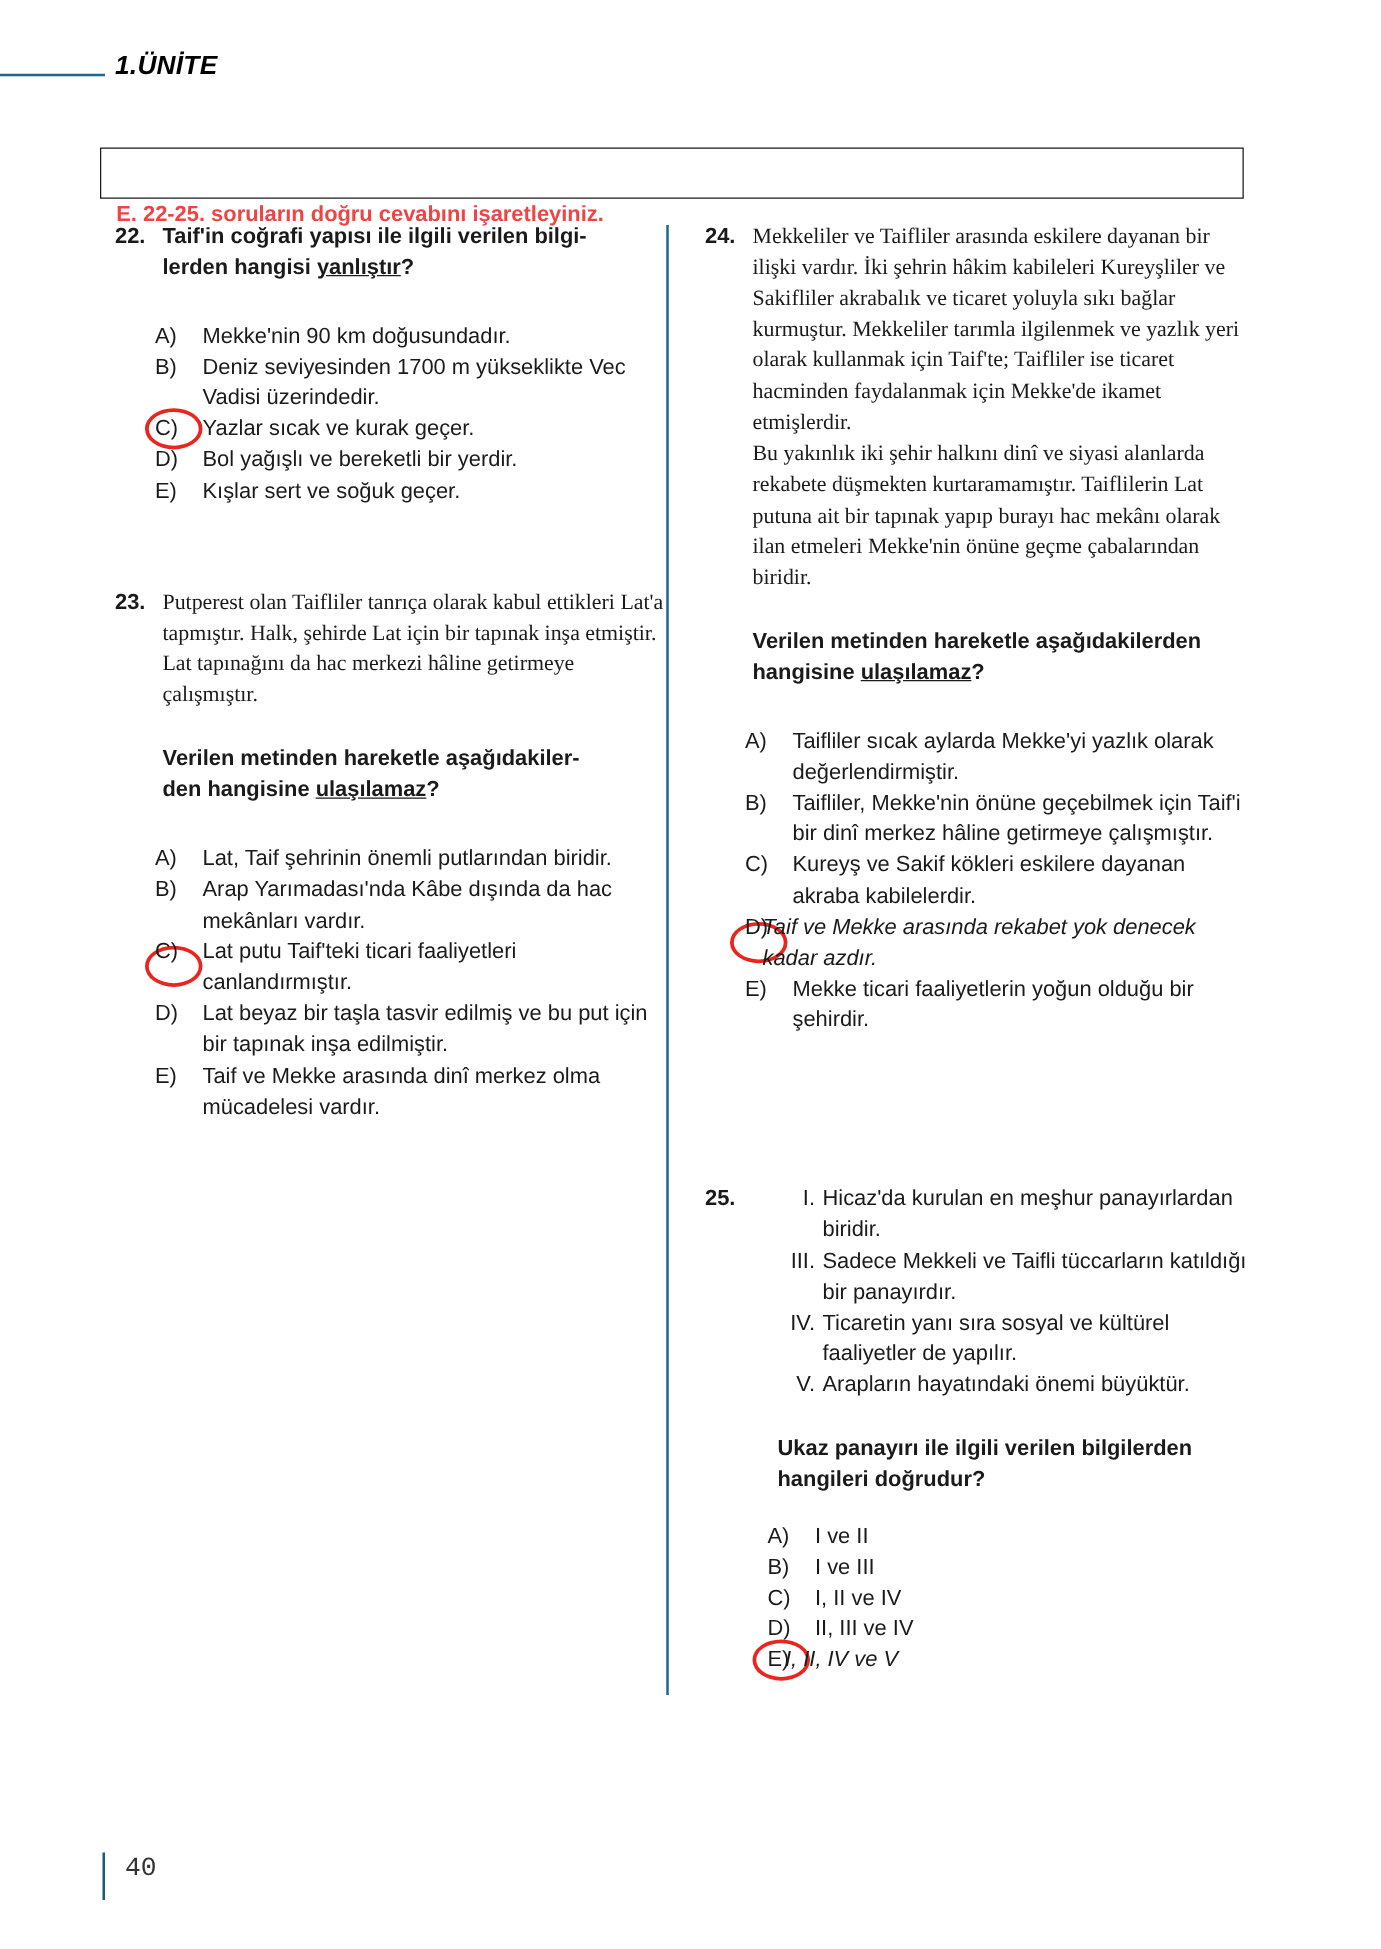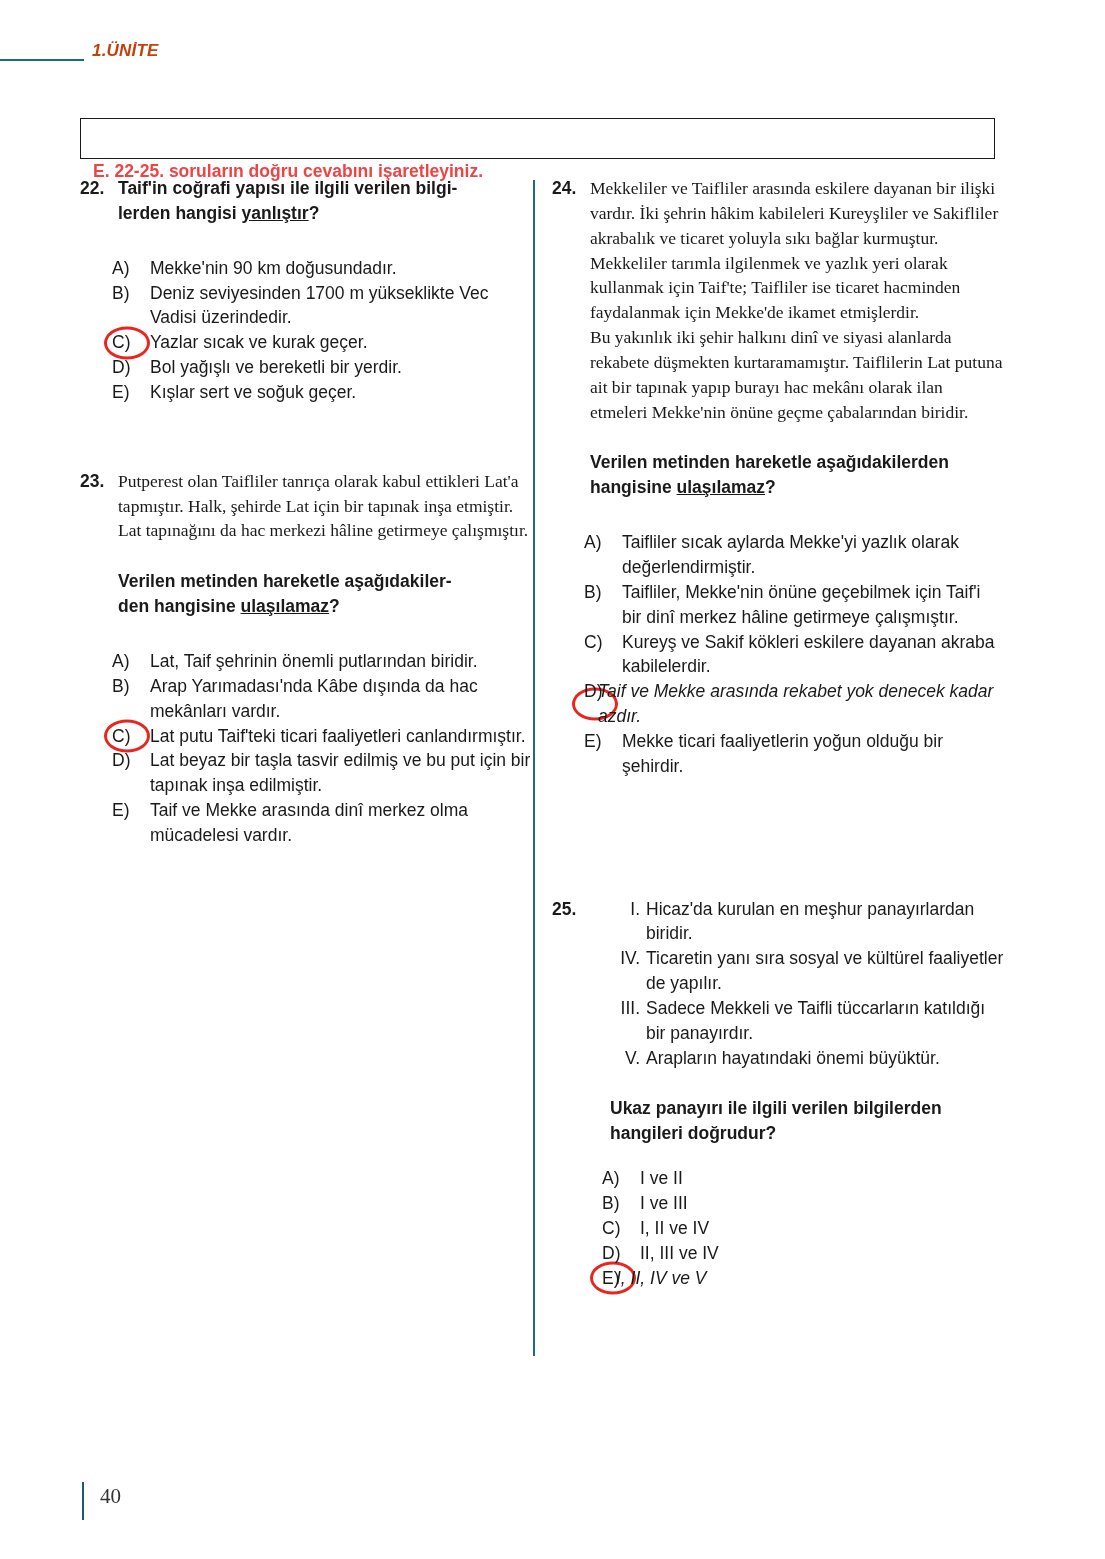--- a/index.html
+++ b/index.html
@@ -25,24 +25,24 @@
     left: 0;
     top: 59px;
     width: 84px;
     height: 2px;
     background: #19688c;
   }
   .header-unit {
     position: absolute;
     left: 92px;
     top: 41px;
-    font-size: 17px;
+    font-size: 21px;
     font-style: italic;
     font-weight: 600;
-    color: #c2410c;
+    color: #000000;
     letter-spacing: 0.2px;
     white-space: nowrap;
   }
 
   
   .instruction-box {
     position: absolute;
     left: 80px;
     top: 118px;
     width: 915px;
@@ -77,20 +77,21 @@
     top: 176px;
     width: 452px;
   }
   .col-left  { left: 80px; }
   .col-right { left: 552px; }
 
   
   .qblock {
     position: relative;
     margin-bottom: 0;
+    margin-left: 12px;
   }
   .q-row {
     display: flex;
     align-items: flex-start;
   }
   .q-num {
     font-size: 17.5px;
     font-weight: bold;
     line-height: 1.42;
     flex: 0 0 auto;
@@ -188,21 +189,21 @@
     width: 2px;
     height: 38px;
     background: #1c5a6e;
   }
   .footer-page {
     position: absolute;
     left: 100px;
     top: 1484px;
     font-size: 21px;
     color: #333;
-    font-family: Liberation Serif, serif;
+    font-family: Liberation Mono, monospace;
   }
 </style>
 </head>
 <body>
 
 <div class="page">
 
   <div class="header-rule"></div>
   <div class="header-unit">1.ÜNİTE</div>
 
@@ -340,26 +341,26 @@
 
     <div class="qblock">
       <div class="q-row">
         <div class="q-num wide">25.</div>
         <div class="q-body roman-list">
           <div class="roman-row">
             <div class="roman-num">I.</div>
             <div class="roman-text">Hicaz'da kurulan en meşhur panayırlardan biridir.</div>
           </div>
           <div class="roman-row">
+            <div class="roman-num">III.</div>
+            <div class="roman-text">Sadece Mekkeli ve Taifli tüccarların katıldığı bir panayırdır.</div>
+          </div>
+          <div class="roman-row">
             <div class="roman-num">IV.</div>
             <div class="roman-text">Ticaretin yanı sıra sosyal ve kültürel faaliyetler de yapılır.</div>
-          </div>
-          <div class="roman-row">
-            <div class="roman-num">III.</div>
-            <div class="roman-text">Sadece Mekkeli ve Taifli tüccarların katıldığı bir panayırdır.</div>
           </div>
           <div class="roman-row">
             <div class="roman-num">V.</div>
             <div class="roman-text">Arapların hayatındaki önemi büyüktür.</div>
           </div>
         </div>
       </div>
       <div class="spacer-md"></div>
       <div class="q-row">
         <div class="q-num wide"></div>

